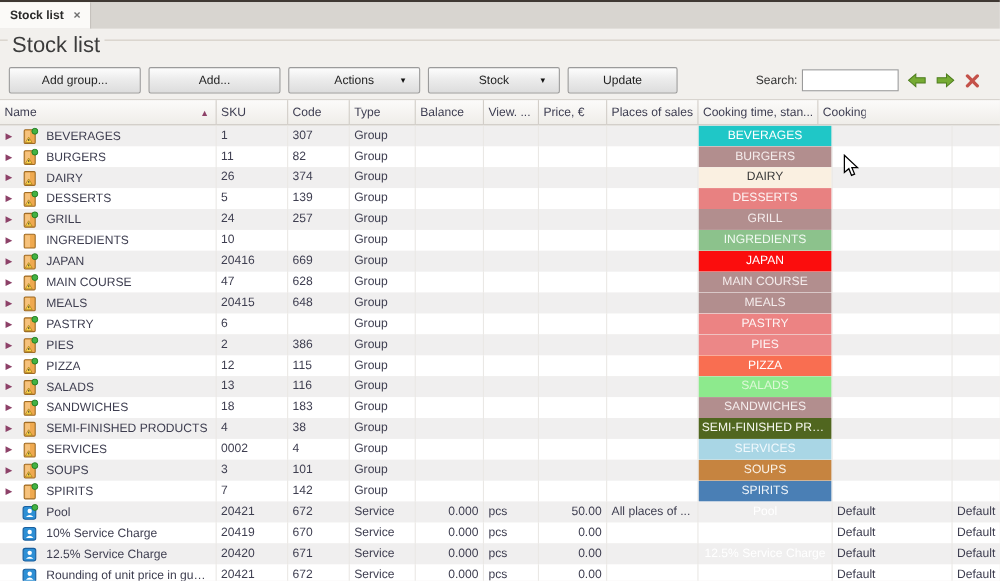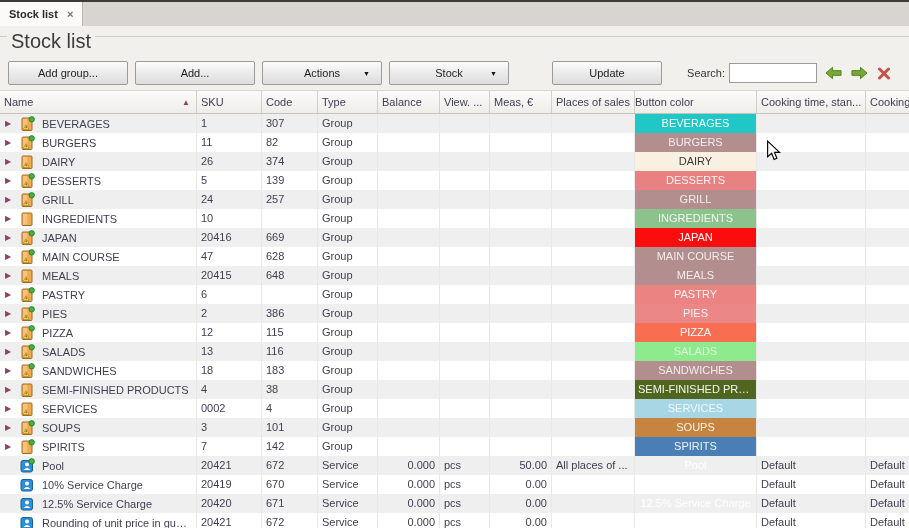--- a/index.html
+++ b/index.html
@@ -17,21 +17,21 @@
   .tab-close { margin-left:9px; color:#6f6f6f; font-weight:bold; font-size:11px; cursor:default; }
   .title-row { position:relative; height:30px; display:flex; align-items:center; }
   .title-row .rule { position:absolute; left:0; right:0; top:10px; border-top:1px solid #d2cbc2; }
   .page-title { position:relative; z-index:1; font-size:20px; color:#3c3c3c;
                 background:#f2f0ed; margin-left:7px; padding:0 4px; }
   .toolbar { height:34px; display:flex; align-items:center; padding:0 18px 0 8px; gap:7px; }
   .btn { height:24px; border:1px solid #9b9b9b; border-radius:2px;
          background:linear-gradient(#fdfdfd,#ececec 45%,#dddddd);
          font-size:11px; color:#1f1f1f; display:flex; align-items:center;
          justify-content:center; position:relative; cursor:default; }
-  .w120 { width:120px; } .w110 { width:110px;margin-left:36px; }
+  .w120 { width:120px; } .w110 { width:100px; }
   .dd-arrow { position:absolute; right:11px; top:8px; font-size:7px; color:#111; }
   .searchbox { margin-left:auto; display:flex; align-items:center; gap:4px; }
   .search-label { font-size:11px; color:#333; }
   .search-input { width:88px; height:20px; border:1px solid #9b9b9b; font-size:11px; padding:1px 3px; background:#fff; }
   .navicons { display:flex; align-items:center; gap:9px; margin-left:4px; }
   .navicons svg { display:block; }
 
   .table { width:909px; }
   .thead { display:flex; height:24px; background:linear-gradient(#fcfbfa,#efede9);
            border-top:1px solid #d8d4cf; border-bottom:1px solid #c6c2bc;
@@ -112,23 +112,22 @@
   <div class="thead">
     <div class="th name c0">
       <span>Name</span>
       <span class="sort-arrow">▲</span>
     </div>
     <div class="th c1">SKU</div>
     <div class="th c2">Code</div>
     <div class="th c3">Type</div>
     <div class="th c4">Balance</div>
     <div class="th c5">View. ...</div>
-    <div class="th c6">Meas, €</div>
+    <div class="th c6">Price, €</div>
     <div class="th c7">Places of sales</div>
-    <div class="th c8">Button color</div>
     <div class="th c9">Cooking time, stan...</div>
     <div class="th c10">Cooking</div>
   </div>
   <div class="tbody">
   <div class="tr alt">
     <div class="td name-cell c0">
       <span class="expander">▶</span>
       <span class="row-icon"><svg width="16" height="16" viewBox="0 0 16 16">
               <rect x="3" y="2" width="10" height="12.5" rx="1" fill="#efa94f" stroke="#9e6b25"></rect>
               <rect x="3.9" y="2.9" width="4.4" height="10.8" fill="#f6c27c"></rect>

